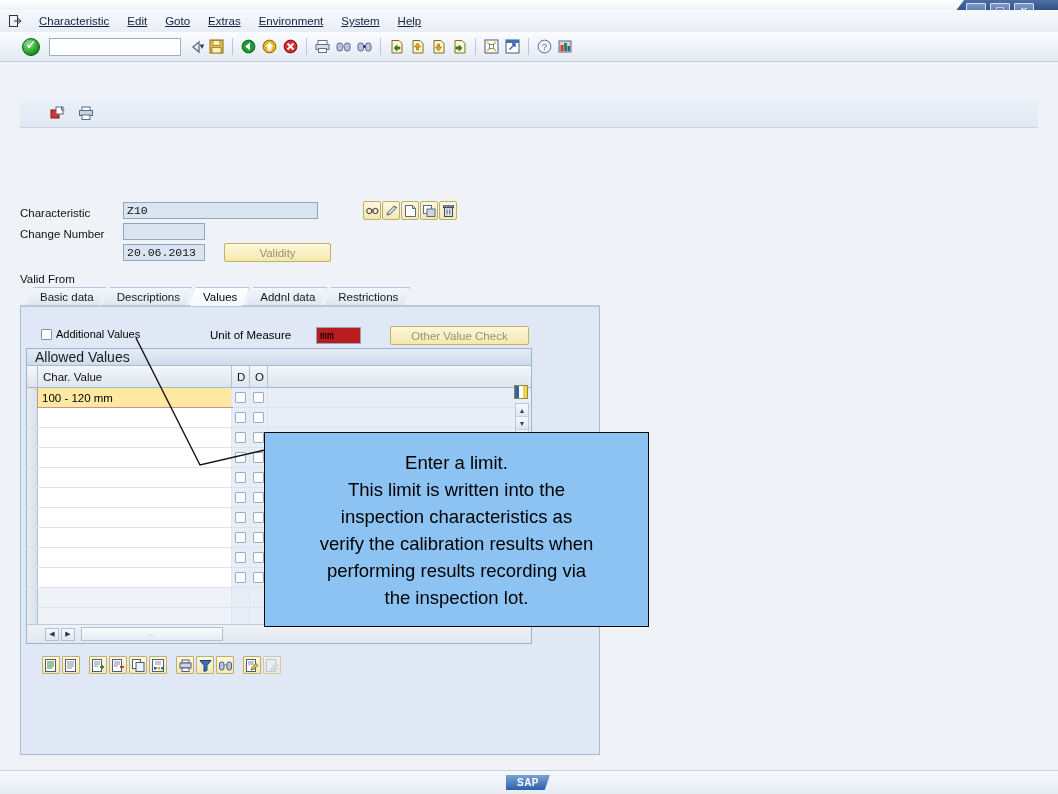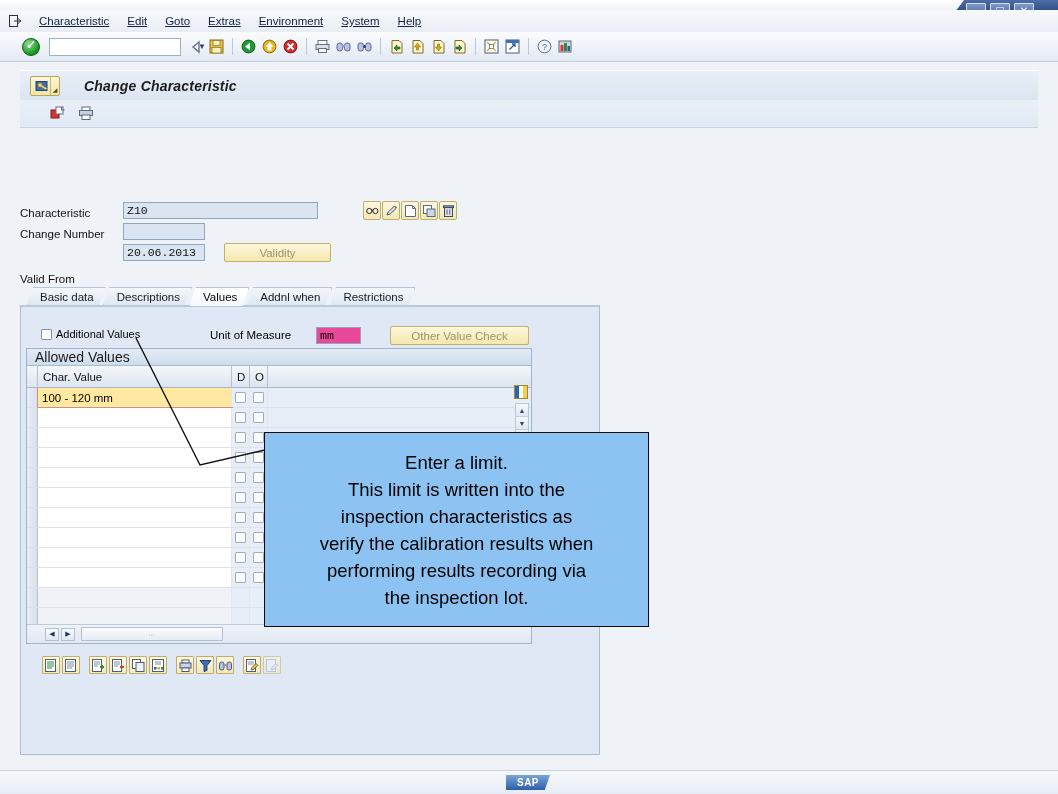--- a/index.html
+++ b/index.html
@@ -182,21 +182,21 @@
 
   
   #addvalrow { position:absolute; left:41px; top:266px; display:flex; align-items:center; }
   .chk {
     width:11px; height:11px; background:#ffffff;
     border:1px solid #7e93ad; margin-right:4px; border-radius:1px;
   }
   #uomlabel { position:absolute; left:210px; top:267px; font-size:11.5px; }
   #uomfield {
     position:absolute; left:316px; top:265px; width:45px; height:17px;
-    background:#ec4899; border:1px solid #8fa6c0;
+    background:#b91c1c; border:1px solid #8fa6c0;
     font-size:11.5px; font-family:"Liberation Mono", monospace;
     padding:0 3px; display:flex; align-items:center;
   }
   #othervaluecheck {
     position:absolute; left:390px; top:264px; width:139px; height:19px;
   }
 
   
   #gridbox {
     position:absolute; left:26px; top:286px; width:506px; height:296px;
@@ -502,31 +502,20 @@
       <rect x="1" y="2" width="12" height="11" fill="#cfd6e2" stroke="#5a6880"></rect>
       <rect x="2.5" y="6" width="3" height="6" fill="#d9342e"></rect>
       <rect x="6" y="4" width="3" height="8" fill="#2d8b3a"></rect>
       <rect x="9.5" y="7" width="2.5" height="5" fill="#2a5fa8"></rect>
     </svg>
   </div>
 </div>
 
 <div id="workarea">
 
-  <div id="screentitle">
-    <div id="backbtn">
-      <svg width="15" height="14" viewBox="0 0 15 14" class="ic" style="margin-right:6px">
-        <rect x="1" y="2.5" width="11" height="9" fill="#3b6fb0" stroke="#1f4376"></rect>
-        <circle cx="5" cy="6" r="2.2" fill="#f3d65a" stroke="#8a6a15" stroke-width="0.7"></circle>
-        <path d="M6.5 7 l5 3" stroke="#f3d65a" stroke-width="1.6"></path>
-      </svg>
-      <div class="bi-split">◢</div>
-    </div>
-    <div id="titletext">Change Characteristic</div>
-  </div>
 
   <div id="apptoolbar">
     <div class="ati">
       <svg width="16" height="15" viewBox="0 0 16 15" class="ic">
         <rect x="1" y="4" width="8" height="8" fill="#d9342e" stroke="#7d1b18"></rect>
         <rect x="6" y="1" width="7" height="7" fill="#ffffff" stroke="#5b6a82"></rect>
         <path d="M11.5 1 v3 h3" fill="none" stroke="#5b6a82"></path>
       </svg>
     </div>
     <div class="ati">
@@ -594,21 +583,21 @@
     <div class="tab">
         <span>Basic data</span>
       </div>
     <div class="tab">
         <span>Descriptions</span>
       </div>
     <div class="tab active">
         <span>Values</span>
       </div>
     <div class="tab">
-        <span>Addnl when</span>
+        <span>Addnl data</span>
       </div>
     <div class="tab">
         <span>Restrictions</span>
       </div>
   </div>
 
   <div id="tabpanel"></div>
 
   <div id="addvalrow">
     <span class="chk"></span>

